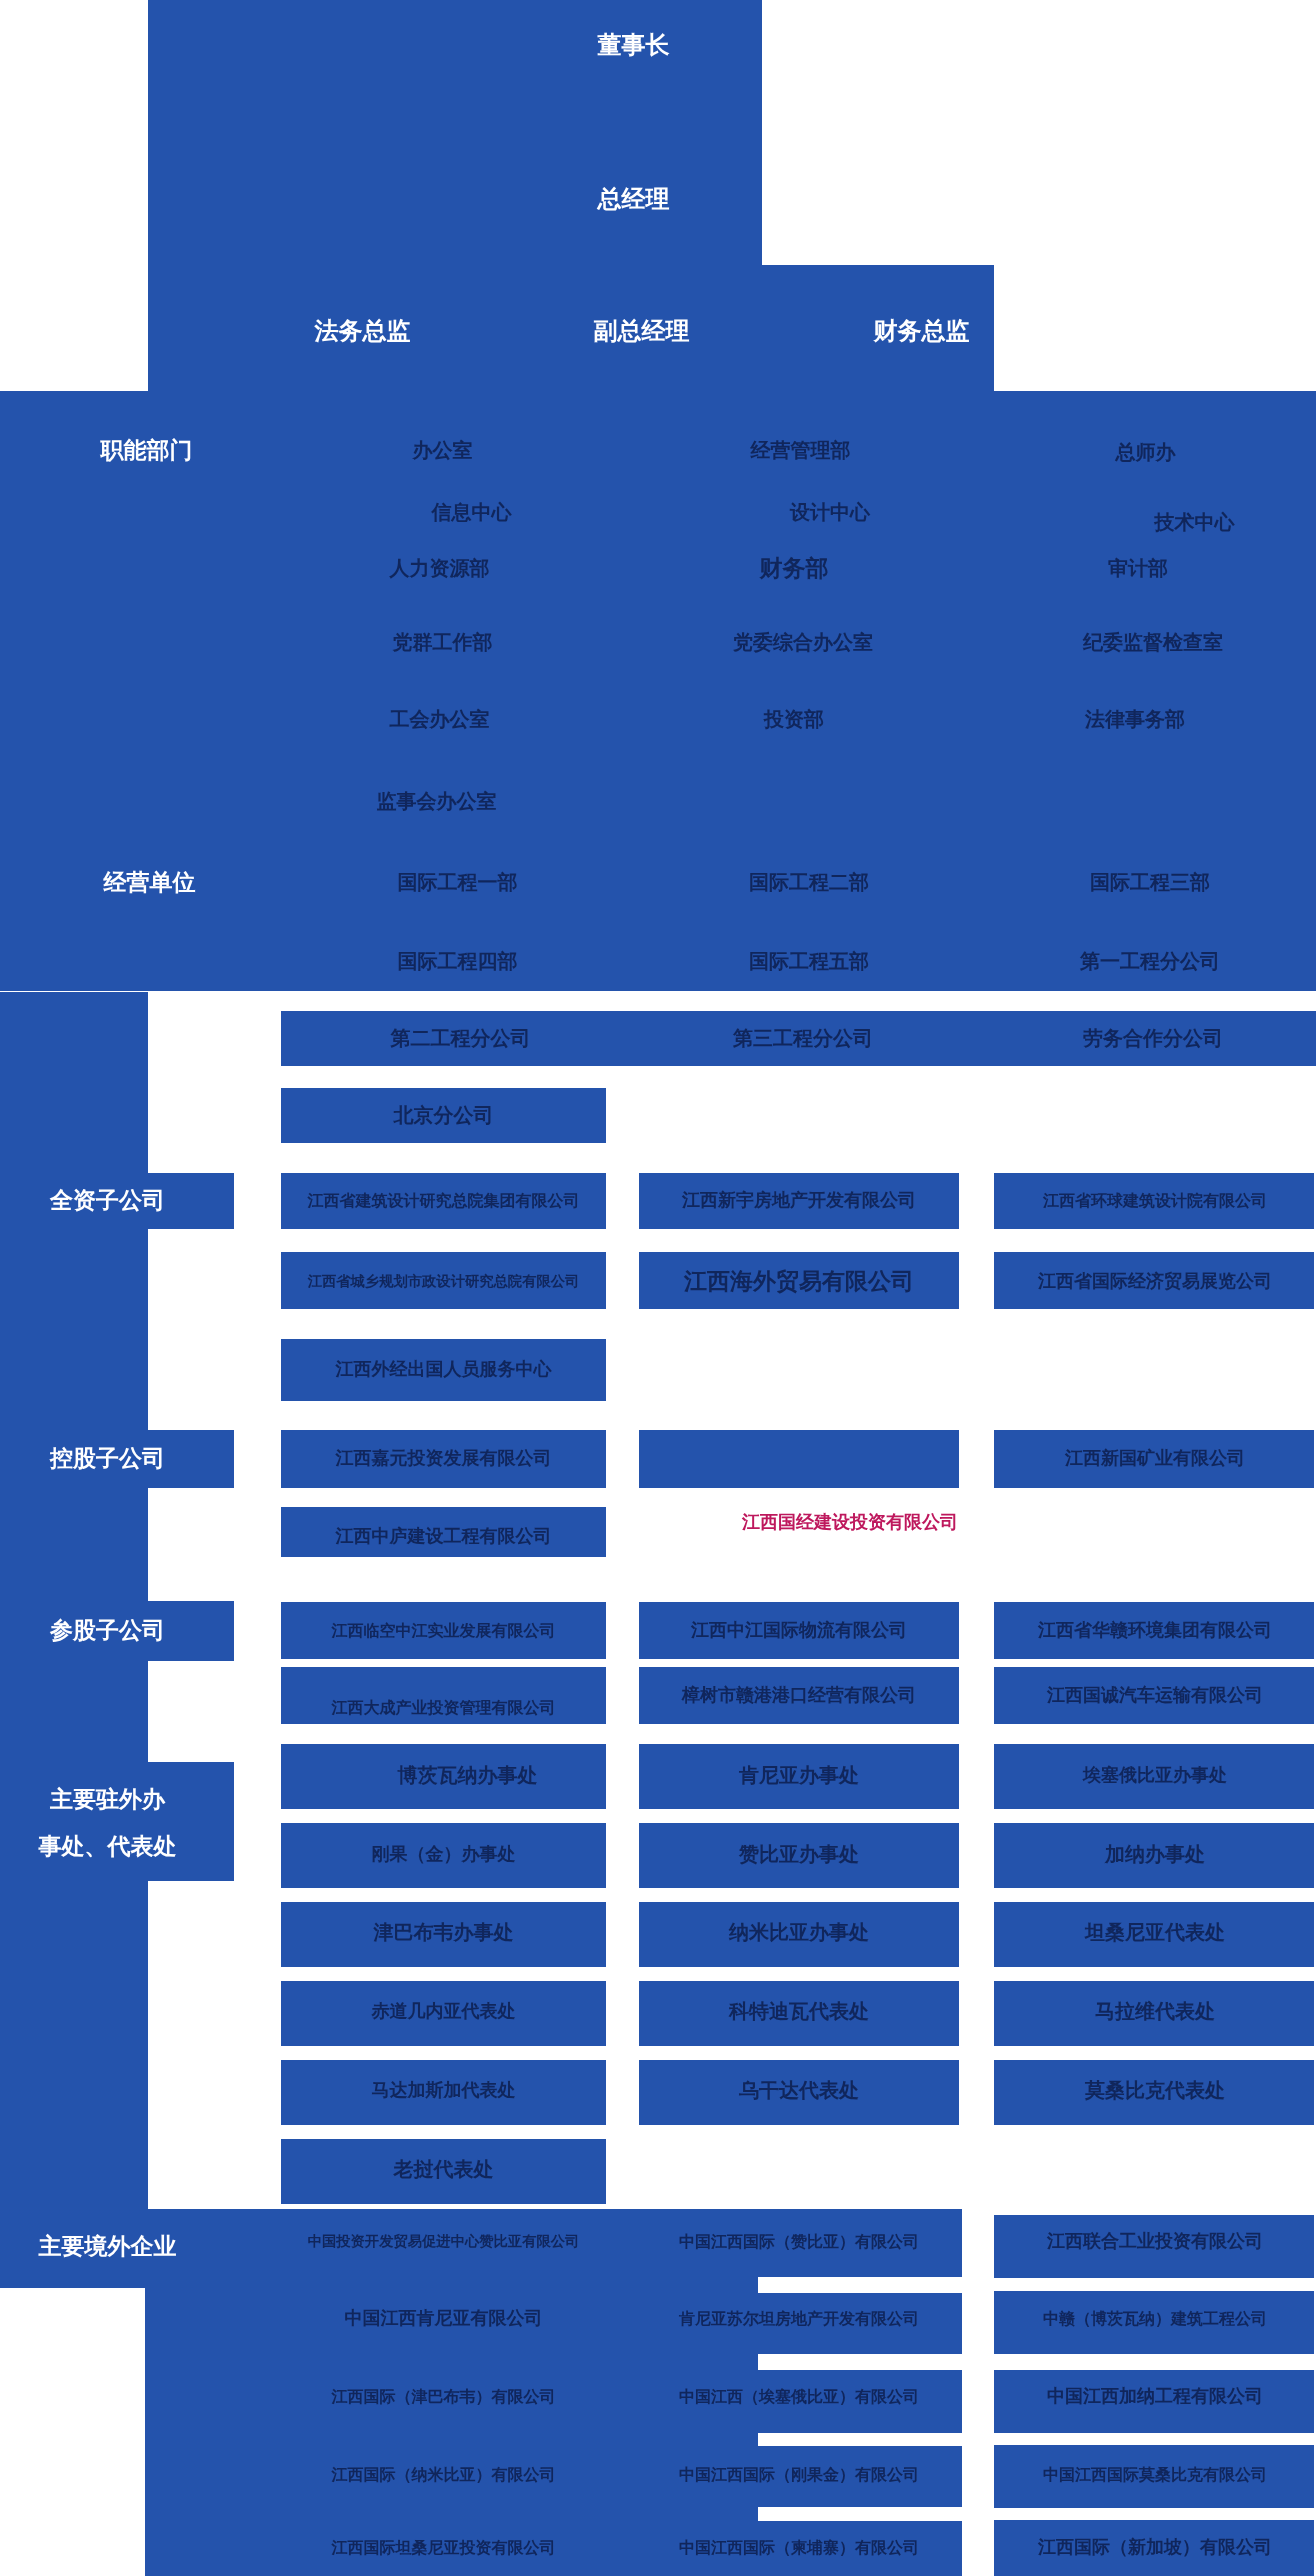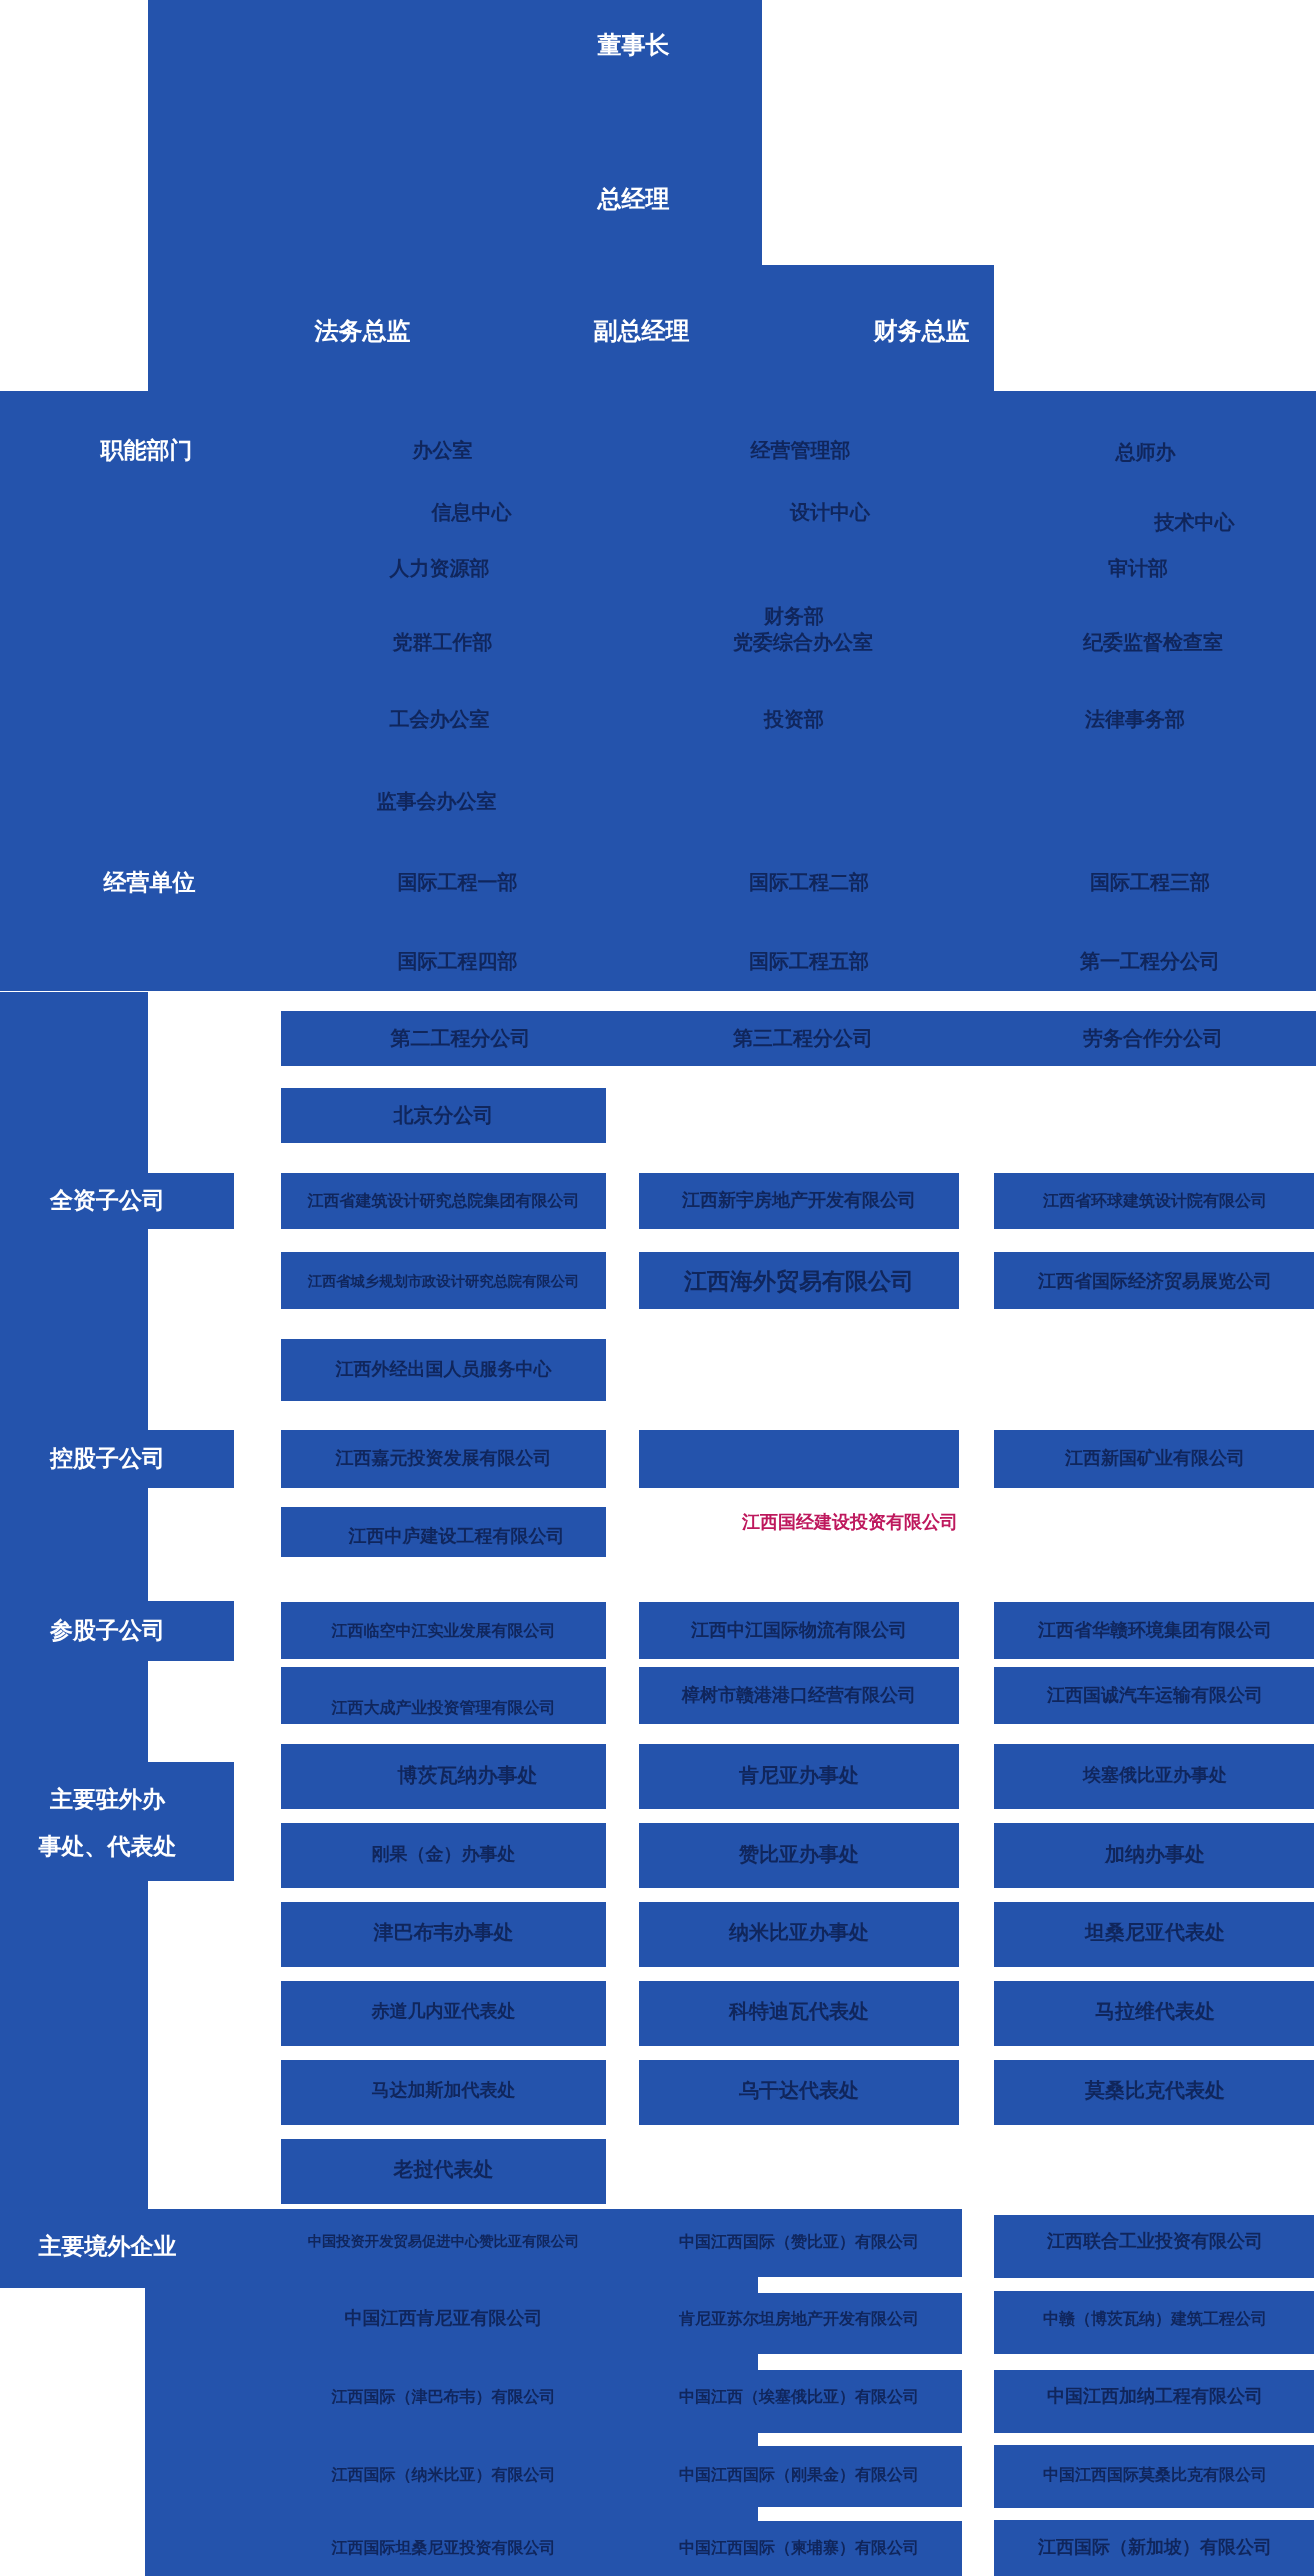--- a/index.html
+++ b/index.html
@@ -79,21 +79,21 @@
     <div class="txt title" style="left: 522px; top: 314px; width: 239px; height: 33px; line-height: 33px; color: rgb(255, 255, 255);">副总经理</div>
     <div class="txt title" style="left: 802px; top: 314px; width: 239px; height: 33px; line-height: 33px; color: rgb(255, 255, 255);">财务总监</div>
     <div class="txt section" style="left: 30px; top: 434px; width: 233px; height: 33px; line-height: 33px; color: rgb(255, 255, 255);">职能部门</div>
     <div class="txt dept" style="left: 280px; top: 434px; width: 325px; height: 33px; line-height: 33px; font-size: 20px; color: rgb(16, 38, 92);">办公室</div>
     <div class="txt dept" style="left: 638px; top: 434px; width: 325px; height: 33px; line-height: 33px; font-size: 20px; color: rgb(16, 38, 92);">经营管理部</div>
     <div class="txt dept" style="left: 996px; top: 436px; width: 299px; height: 33px; line-height: 33px; font-size: 20px; color: rgb(16, 38, 92);">总师办</div>
     <div class="txt dept" style="left: 309px; top: 496px; width: 325px; height: 33px; line-height: 33px; font-size: 20px; color: rgb(16, 38, 92);">信息中心</div>
     <div class="txt dept" style="left: 670px; top: 496px; width: 320px; height: 33px; line-height: 33px; font-size: 20px; color: rgb(16, 38, 92);">设计中心</div>
     <div class="txt dept" style="left: 1075px; top: 496px; width: 239px; height: 33px; line-height: 33px; font-size: 20px; color: rgb(16, 38, 92); margin-top: 10px;">技术中心</div>
     <div class="txt dept" style="left: 277px; top: 552px; width: 325px; height: 33px; line-height: 33px; font-size: 20px; color: rgb(16, 38, 92);">人力资源部</div>
-    <div class="txt dept" style="left: 634px; top: 552px; width: 320px; height: 33px; line-height: 33px; font-size: 20px; color: rgb(16, 38, 92); margin-top: 48px;">财务部</div>
+    <div class="txt dept" style="left: 634px; top: 552px; width: 320px; height: 33px; line-height: 33px; font-size: 23px; color: rgb(16, 38, 92);">财务部</div>
     <div class="txt dept" style="left: 978px; top: 552px; width: 320px; height: 33px; line-height: 33px; font-size: 20px; color: rgb(16, 38, 92);">审计部</div>
     <div class="txt dept" style="left: 280px; top: 626px; width: 325px; height: 33px; line-height: 33px; font-size: 20px; color: rgb(16, 38, 92);">党群工作部</div>
     <div class="txt dept" style="left: 643px; top: 626px; width: 320px; height: 33px; line-height: 33px; font-size: 20px; color: rgb(16, 38, 92);">党委综合办公室</div>
     <div class="txt dept" style="left: 993px; top: 626px; width: 320px; height: 33px; line-height: 33px; font-size: 20px; color: rgb(16, 38, 92);">纪委监督检查室</div>
     <div class="txt dept" style="left: 277px; top: 703px; width: 325px; height: 33px; line-height: 33px; font-size: 20px; color: rgb(16, 38, 92);">工会办公室</div>
     <div class="txt dept" style="left: 634px; top: 703px; width: 320px; height: 33px; line-height: 33px; font-size: 20px; color: rgb(16, 38, 92);">投资部</div>
     <div class="txt dept" style="left: 975px; top: 703px; width: 320px; height: 33px; line-height: 33px; font-size: 20px; color: rgb(16, 38, 92);">法律事务部</div>
     <div class="txt dept" style="left: 274px; top: 785px; width: 325px; height: 33px; line-height: 33px; font-size: 20px; color: rgb(16, 38, 92);">监事会办公室</div>
     <div class="txt section" style="left: 33px; top: 866px; width: 233px; height: 33px; line-height: 33px; color: rgb(255, 255, 255);">经营单位</div>
     <div class="txt dept" style="left: 295px; top: 866px; width: 325px; height: 33px; line-height: 33px; font-size: 20px; color: rgb(16, 38, 92);">国际工程一部</div>
@@ -111,21 +111,21 @@
     <div class="txt dept" style="left: 640px; top: 1184px; width: 318px; height: 33px; line-height: 33px; font-size: 18px; color: rgb(16, 38, 92);">江西新宇房地产开发有限公司</div>
     <div class="txt dept" style="left: 996px; top: 1184px; width: 318px; height: 33px; line-height: 33px; font-size: 16px; color: rgb(16, 38, 92);">江西省环球建筑设计院有限公司</div>
     <div class="txt dept" style="left: 282px; top: 1265px; width: 323px; height: 33px; line-height: 33px; font-size: 14.3px; color: rgb(16, 38, 92);">江西省城乡规划市政设计研究总院有限公司</div>
     <div class="txt dept" style="left: 640px; top: 1265px; width: 318px; height: 33px; line-height: 33px; font-size: 23px; color: rgb(16, 38, 92);">江西海外贸易有限公司</div>
     <div class="txt dept" style="left: 996px; top: 1265px; width: 318px; height: 33px; line-height: 33px; font-size: 18px; color: rgb(16, 38, 92);">江西省国际经济贸易展览公司</div>
     <div class="txt dept" style="left: 282px; top: 1353px; width: 323px; height: 33px; line-height: 33px; font-size: 18px; color: rgb(16, 38, 92);">江西外经出国人员服务中心</div>
     <div class="txt section" style="left: -9px; top: 1442px; width: 233px; height: 33px; line-height: 33px; color: rgb(255, 255, 255);">控股子公司</div>
     <div class="txt dept" style="left: 282px; top: 1442px; width: 323px; height: 33px; line-height: 33px; font-size: 18px; color: rgb(16, 38, 92);">江西嘉元投资发展有限公司</div>
     <div class="txt dept" style="left: 640px; top: 1506px; width: 318px; height: 33px; line-height: 33px; font-size: 18px; color: #be185d; text-align: right;">江西国经建设投资有限公司</div>
     <div class="txt dept" style="left: 996px; top: 1442px; width: 318px; height: 33px; line-height: 33px; font-size: 18px; color: rgb(16, 38, 92);">江西新国矿业有限公司</div>
-    <div class="txt dept" style="left: 282px; top: 1520px; width: 323px; height: 33px; line-height: 33px; font-size: 18px; color: rgb(16, 38, 92); padding-left: 13px;">江西中庐建设工程有限公司</div>
+    <div class="txt dept" style="left: 282px; top: 1520px; width: 323px; height: 33px; line-height: 33px; font-size: 18px; color: rgb(16, 38, 92);">江西中庐建设工程有限公司</div>
     <div class="txt section" style="left: -9px; top: 1614px; width: 233px; height: 33px; line-height: 33px; color: rgb(255, 255, 255);">参股子公司</div>
     <div class="txt dept" style="left: 282px; top: 1614px; width: 323px; height: 33px; line-height: 33px; font-size: 16px; color: rgb(16, 38, 92);">江西临空中江实业发展有限公司</div>
     <div class="txt dept" style="left: 640px; top: 1614px; width: 318px; height: 33px; line-height: 33px; font-size: 18px; color: rgb(16, 38, 92);">江西中江国际物流有限公司</div>
     <div class="txt dept" style="left: 996px; top: 1614px; width: 318px; height: 33px; line-height: 33px; font-size: 18px; color: rgb(16, 38, 92);">江西省华赣环境集团有限公司</div>
     <div class="txt dept" style="left: 282px; top: 1679px; width: 323px; height: 33px; line-height: 33px; font-size: 16px; color: rgb(16, 38, 92); margin-top: 12px;">江西大成产业投资管理有限公司</div>
     <div class="txt dept" style="left: 640px; top: 1679px; width: 318px; height: 33px; line-height: 33px; font-size: 18px; color: rgb(16, 38, 92);">樟树市赣港港口经营有限公司</div>
     <div class="txt dept" style="left: 996px; top: 1679px; width: 318px; height: 33px; line-height: 33px; font-size: 18px; color: rgb(16, 38, 92);">江西国诚汽车运输有限公司</div>
     <div class="txt section" style="left: -9px; top: 1783px; width: 233px; height: 33px; line-height: 33px; color: rgb(255, 255, 255);">主要驻外办</div>
     <div class="txt section" style="left: -9px; top: 1830px; width: 233px; height: 33px; line-height: 33px; color: rgb(255, 255, 255);">事处、代表处</div>
     <div class="txt dept" style="left: 282px; top: 1759px; width: 323px; height: 33px; line-height: 33px; font-size: 20px; color: rgb(16, 38, 92); padding-left: 24px;">博茨瓦纳办事处</div>

